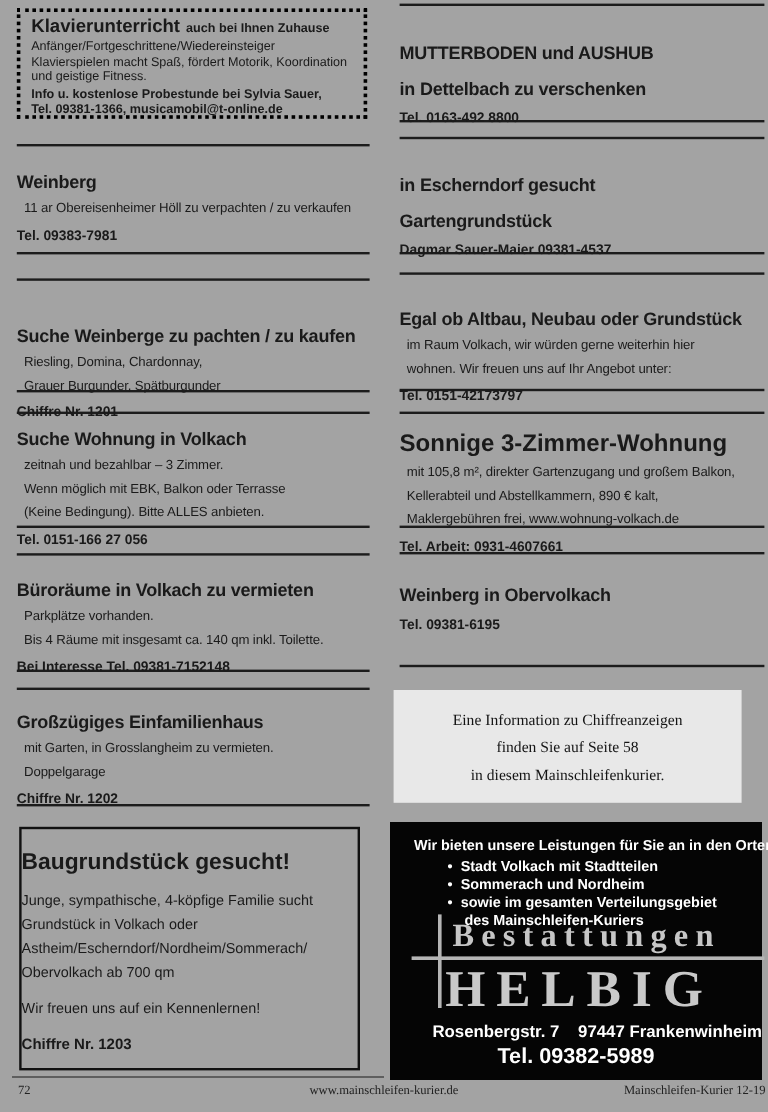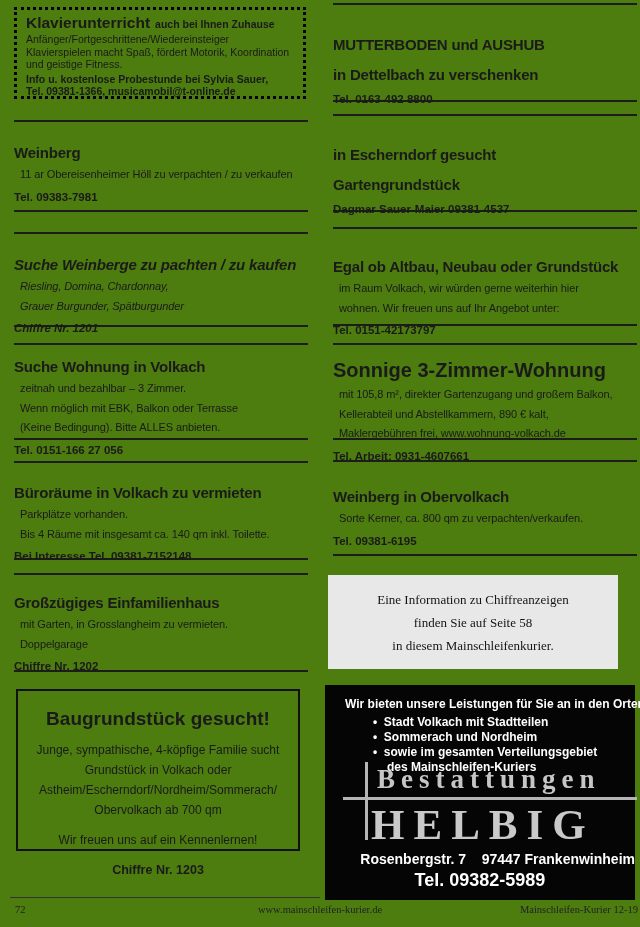--- a/index.html
+++ b/index.html
@@ -1,18 +1,18 @@
 <!DOCTYPE html>
 <html><head>
 <meta charset="utf-8">
 <style>
   html,body { margin:0; padding:0; background:#888; }
   .page {
     position:relative; width:640px; height:927px; margin:0 auto;
-    background:#4d7c0f; overflow:hidden;
+    background:#a3a3a3; overflow:hidden;
     font-family:"Liberation Sans", sans-serif; color:#1a1a1a;
   }
   .hrule { position:absolute; height:2px; background:#1c1c1c; }
   .hrule.left  { left:14px;  width:294px; }
   .hrule.right { left:333px; width:304px; }
   .hrule.thin  { height:1px; background:#333; }
 
   .ad { position:absolute; }
   .ad-title { margin:12px 0 6px 0; font-size:15px; font-weight:bold; letter-spacing:-0.2px; white-space:nowrap; line-height:18px; }
   .ad-title.big { font-size:20px; line-height:24px; letter-spacing:0; }
@@ -20,27 +20,27 @@
   .ad-contact { margin:8px 0 0 0; font-size:11.5px; font-weight:bold; white-space:nowrap; line-height:15px; }
 
   
   .l-col { left:14px; width:294px; }
   .ad-klavier { left:14px; top:7px; width:292px; height:92px; border:3px dotted #000; box-sizing:border-box; padding:4px 0 0 9px; }
   .kl-title { font-size:15.5px; font-weight:bold; line-height:17px; white-space:nowrap; margin:0; }
   .kl-suffix { font-size:10.5px; margin-left:5px; }
   .kl-line { font-size:10.5px; line-height:12.5px; margin:0; white-space:nowrap; }
   .kl-contact { font-weight:bold; margin-top:2px; }
   .ad-weinberg { top:132px; }
-  .ad-suche-weinberge { top:244px;font-style:italic; }
+  .ad-suche-weinberge { top:260px; }
   .ad-suche-wohnung { top:346px; }
   .ad-bueroraeume { top:472px; }
   .ad-einfamilienhaus { top:582px; }
   .ad-baugrundstueck {
-    left:16px; top:689px; width:284px; height:162px; border:2px solid #111;
-    box-sizing:border-box; text-align:center; padding-top:16px;
+    left:16px; top:689px; width:284px; height:203px; border:2px solid #111;
+    box-sizing:border-box; text-align:left; padding-top:16px;
   }
   .bg-title { margin:0; font-size:19px; font-weight:bold; line-height:23px; }
   .bg-body { margin:10px 0 0 0; }
   .bg-line { font-size:12px; line-height:20px; margin:0; }
   .bg-closing { margin:10px 0 0 0; font-size:12px; line-height:20px; }
   .bg-chiffre { margin:10px 0 0 0; font-size:12.5px; font-weight:bold; line-height:20px; }
 
   
   .r-col { left:333px; width:304px; }
   .ad-mutterboden { top:24px; }
@@ -193,21 +193,20 @@
   <div class="ad r-col ad-sonnige">
     <h3 class="ad-title big">Sonnige 3-Zimmer-Wohnung</h3>
     <p class="ad-line">mit 105,8 m², direkter Gartenzugang und großem Balkon,</p>
     <p class="ad-line">Kellerabteil und Abstellkammern, 890 € kalt,</p>
     <p class="ad-line">Maklergebühren frei, www.wohnung-volkach.de</p>
     <p class="ad-contact">Tel. Arbeit: 0931-4607661</p>
   </div>
 
   <div class="ad r-col ad-obervolkach">
     <h3 class="ad-title">Weinberg in Obervolkach</h3>
-    <p class="ad-line">Sorte Kerner, ca. 800 qm zu verpachten/verkaufen.</p>
     <p class="ad-contact">Tel. 09381-6195</p>
   </div>
 
   <div class="chiffre-info">
     <p class="ci-line">Eine Information zu Chiffreanzeigen</p>
     <p class="ci-line">finden Sie auf Seite 58</p>
     <p class="ci-line">in diesem Mainschleifenkurier.</p>
   </div>
 
   <div class="helbig">

